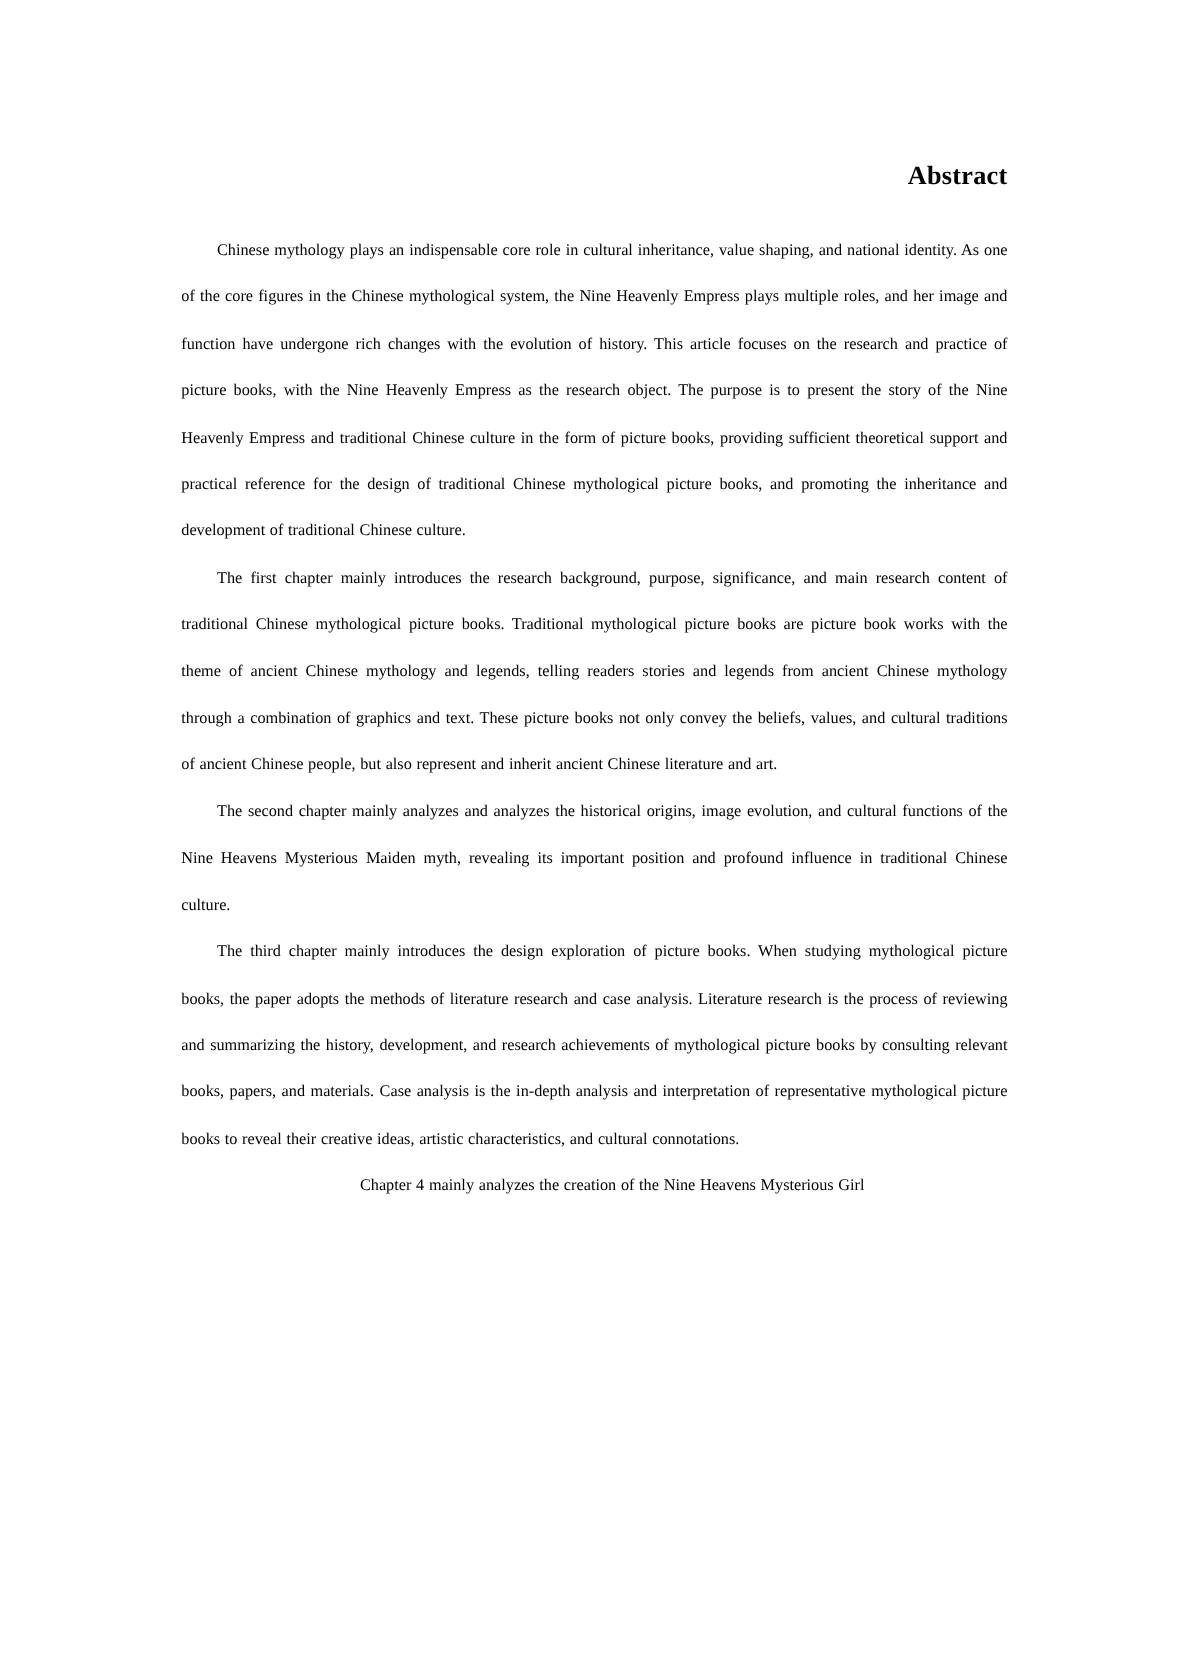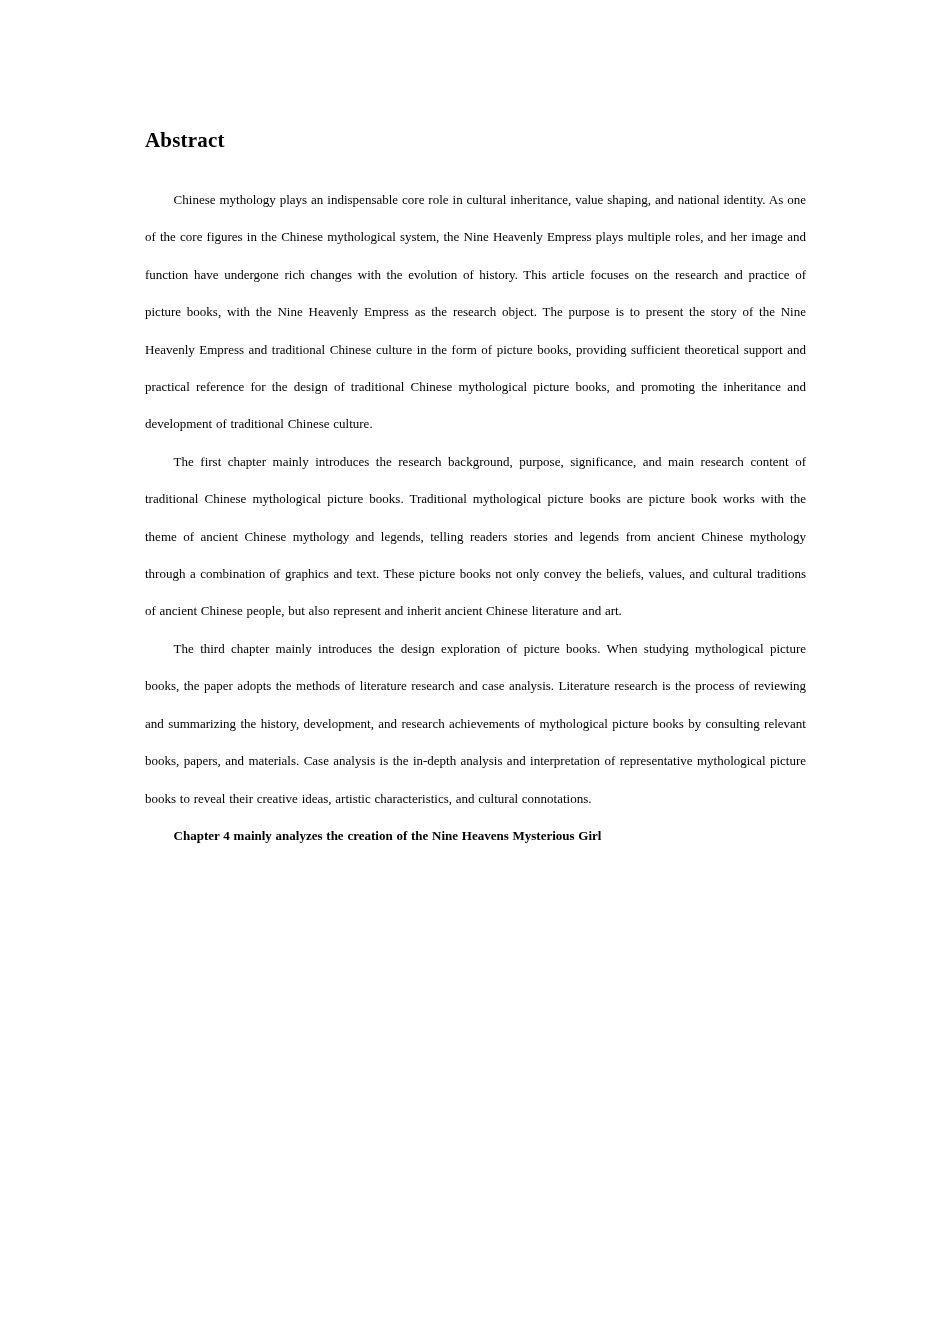--- a/index.html
+++ b/index.html
@@ -19,41 +19,41 @@
     width: 950px;
     height: 1344px;
     padding: 126px 144px 0 145px;
     background: #ffffff;
   }
   .doc-title {
     margin: 0 0 27px 0;
     font-size: 21px;
     line-height: 28px;
     font-weight: bold;
-    text-align: left;
+    text-align: right;
     letter-spacing: 0.2px;
   }
   .doc-body p {
     margin: 0;
     font-size: 13px;
     line-height: 37.4px;
     text-align: justify;
     text-indent: 2.2em;
     word-spacing: 0.5px;
   }
   .doc-body p:last-child {
-    text-align: left;
-    font-weight: bold;
+    text-align: center;
   }
 </style>
 </head>
 <body>
 
 <div class="page">
   <h1 class="doc-title">Abstract</h1>
 
   <div class="doc-body">
     <p>Chinese mythology plays an indispensable core role in cultural inheritance, value shaping, and national identity. As one of the core figures in the Chinese mythological system, the Nine Heavenly Empress plays multiple roles, and her image and function have undergone rich changes with the evolution of history. This article focuses on the research and practice of picture books, with the Nine Heavenly Empress as the research object. The purpose is to present the story of the Nine Heavenly Empress and traditional Chinese culture in the form of picture books, providing sufficient theoretical support and practical reference for the design of traditional Chinese mythological picture books, and promoting the inheritance and development of traditional Chinese culture.</p>
     <p>The first chapter mainly introduces the research background, purpose, significance, and main research content of traditional Chinese mythological picture books. Traditional mythological picture books are picture book works with the theme of ancient Chinese mythology and legends, telling readers stories and legends from ancient Chinese mythology through a combination of graphics and text. These picture books not only convey the beliefs, values, and cultural traditions of ancient Chinese people, but also represent and inherit ancient Chinese literature and art.</p>
+    <p>The second chapter mainly analyzes and analyzes the historical origins, image evolution, and cultural functions of the Nine Heavens Mysterious Maiden myth, revealing its important position and profound influence in traditional Chinese culture.</p>
     <p>The third chapter mainly introduces the design exploration of picture books. When studying mythological picture books, the paper adopts the methods of literature research and case analysis. Literature research is the process of reviewing and summarizing the history, development, and research achievements of mythological picture books by consulting relevant books, papers, and materials. Case analysis is the in-depth analysis and interpretation of representative mythological picture books to reveal their creative ideas, artistic characteristics, and cultural connotations.</p>
     <p>Chapter 4 mainly analyzes the creation of the Nine Heavens Mysterious Girl</p>
   </div>
 </div>
 
 </body></html>

